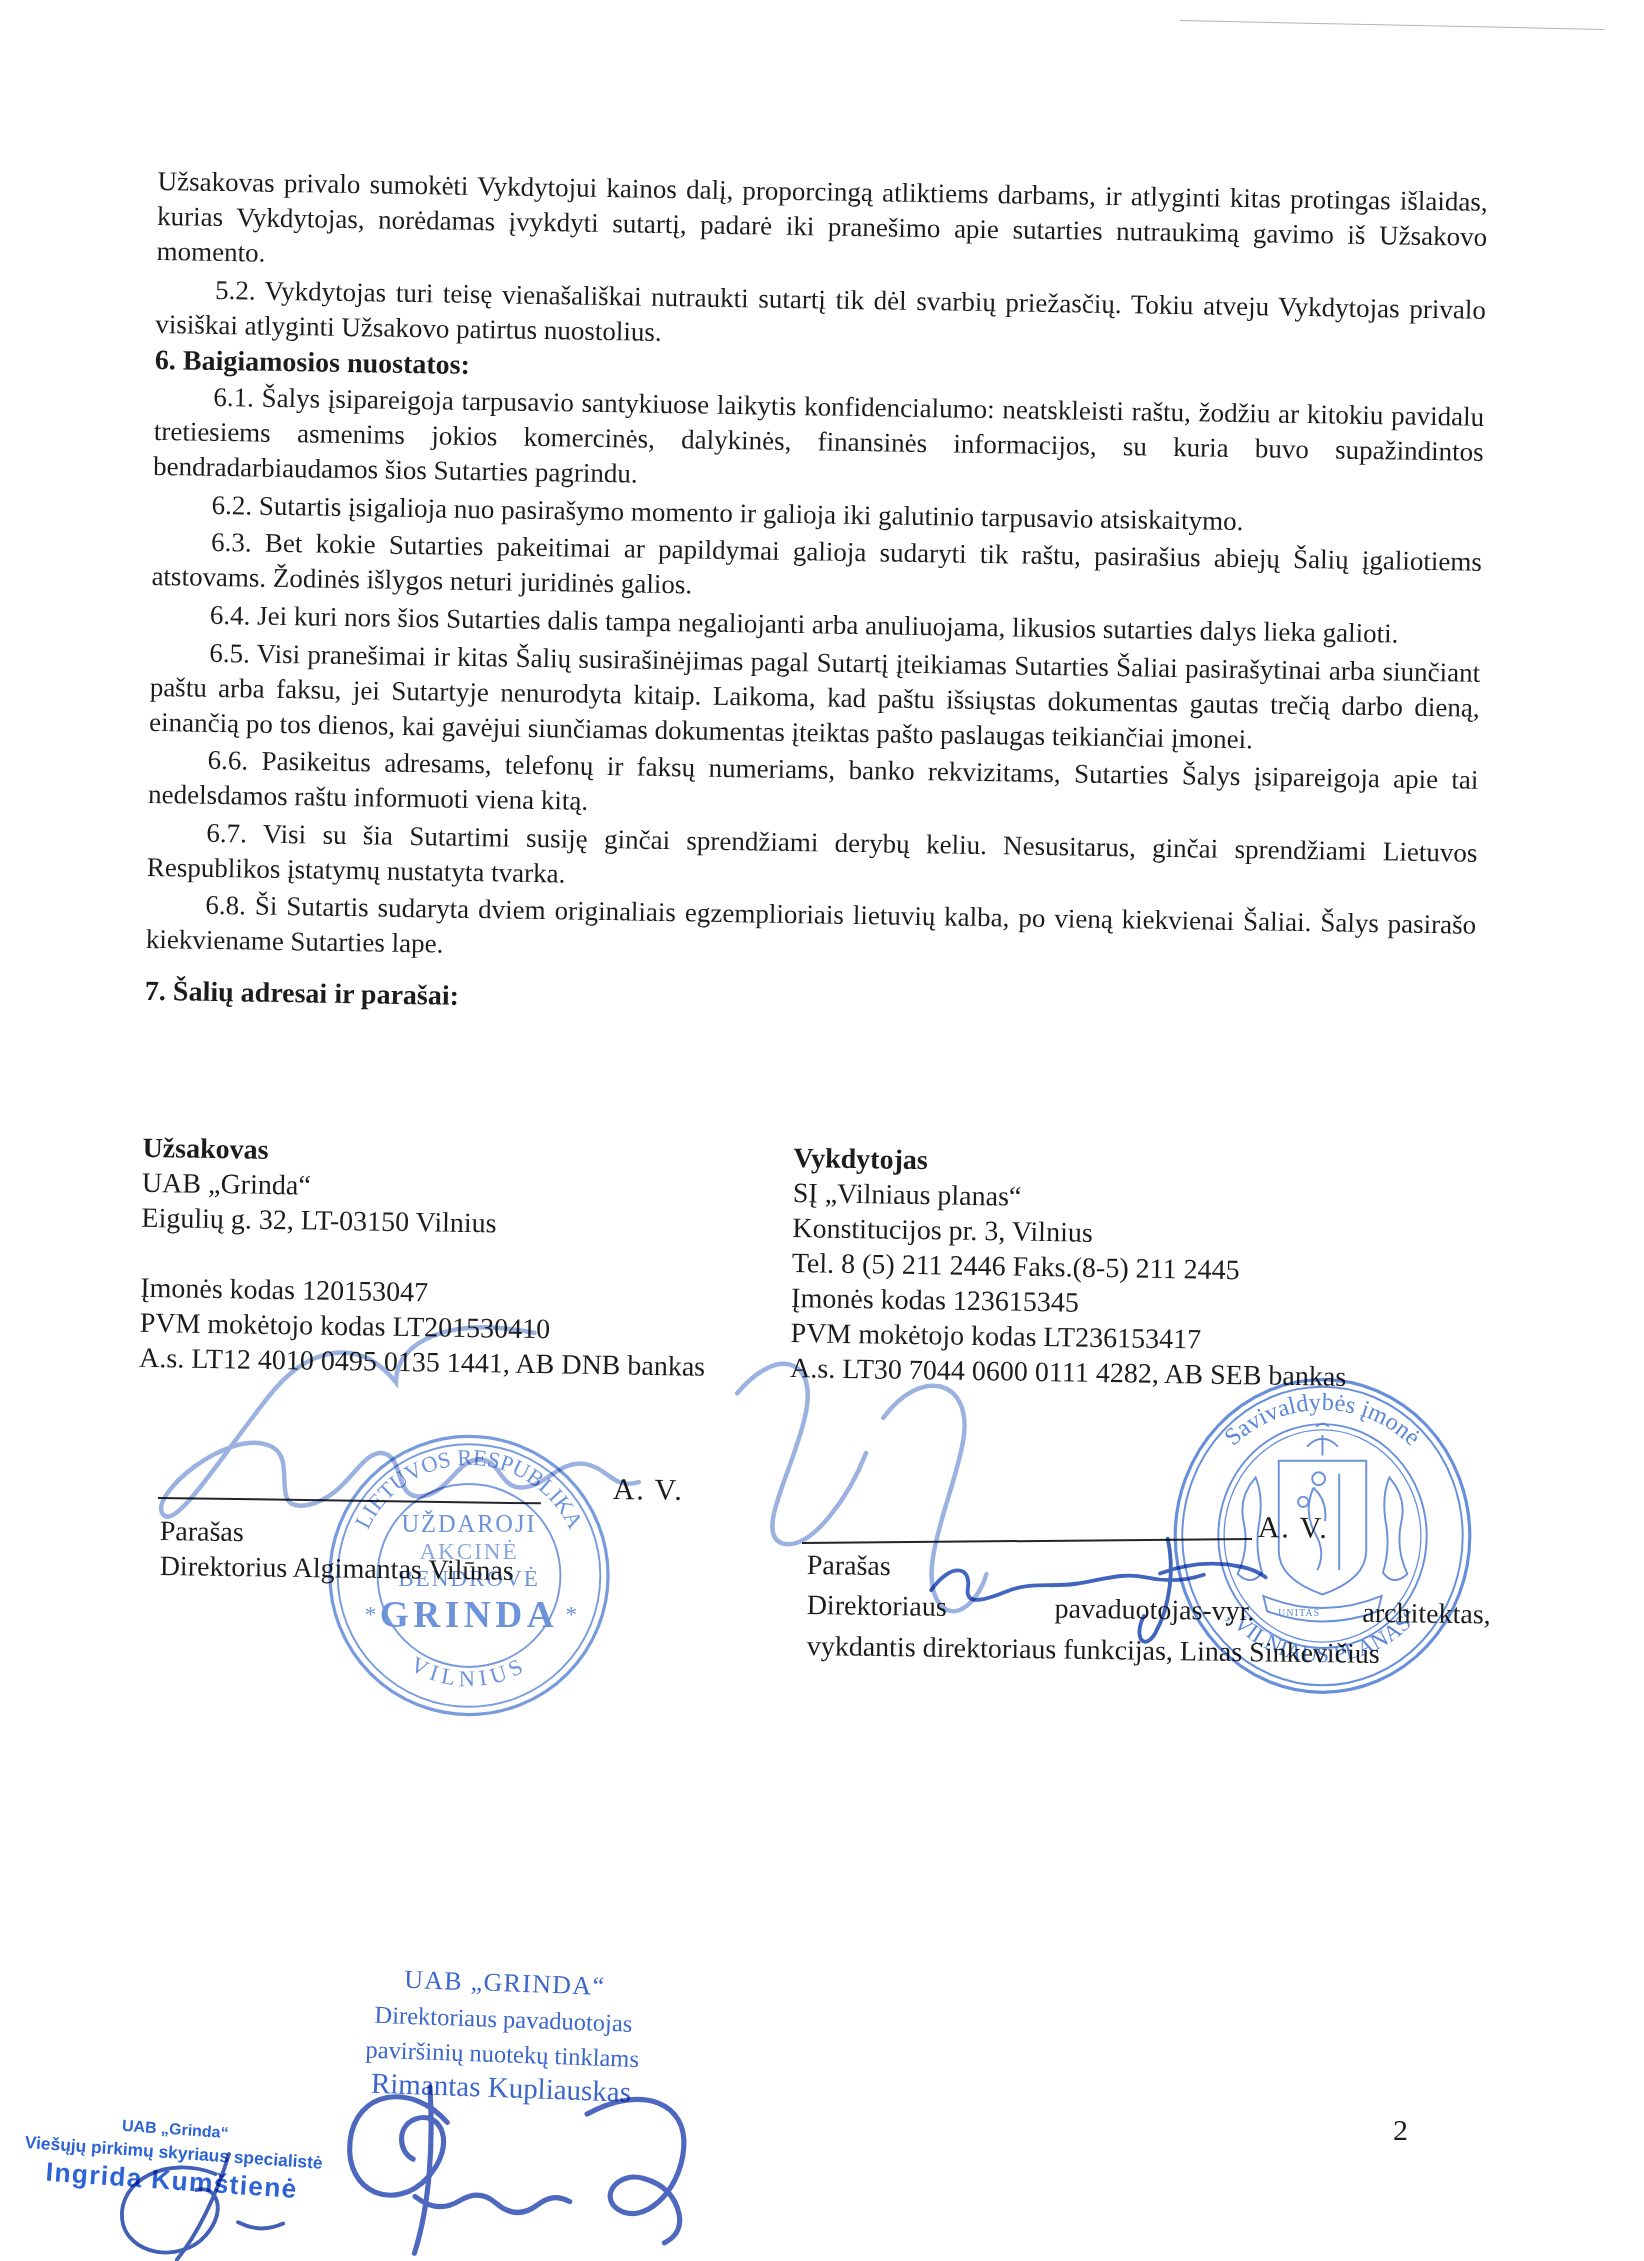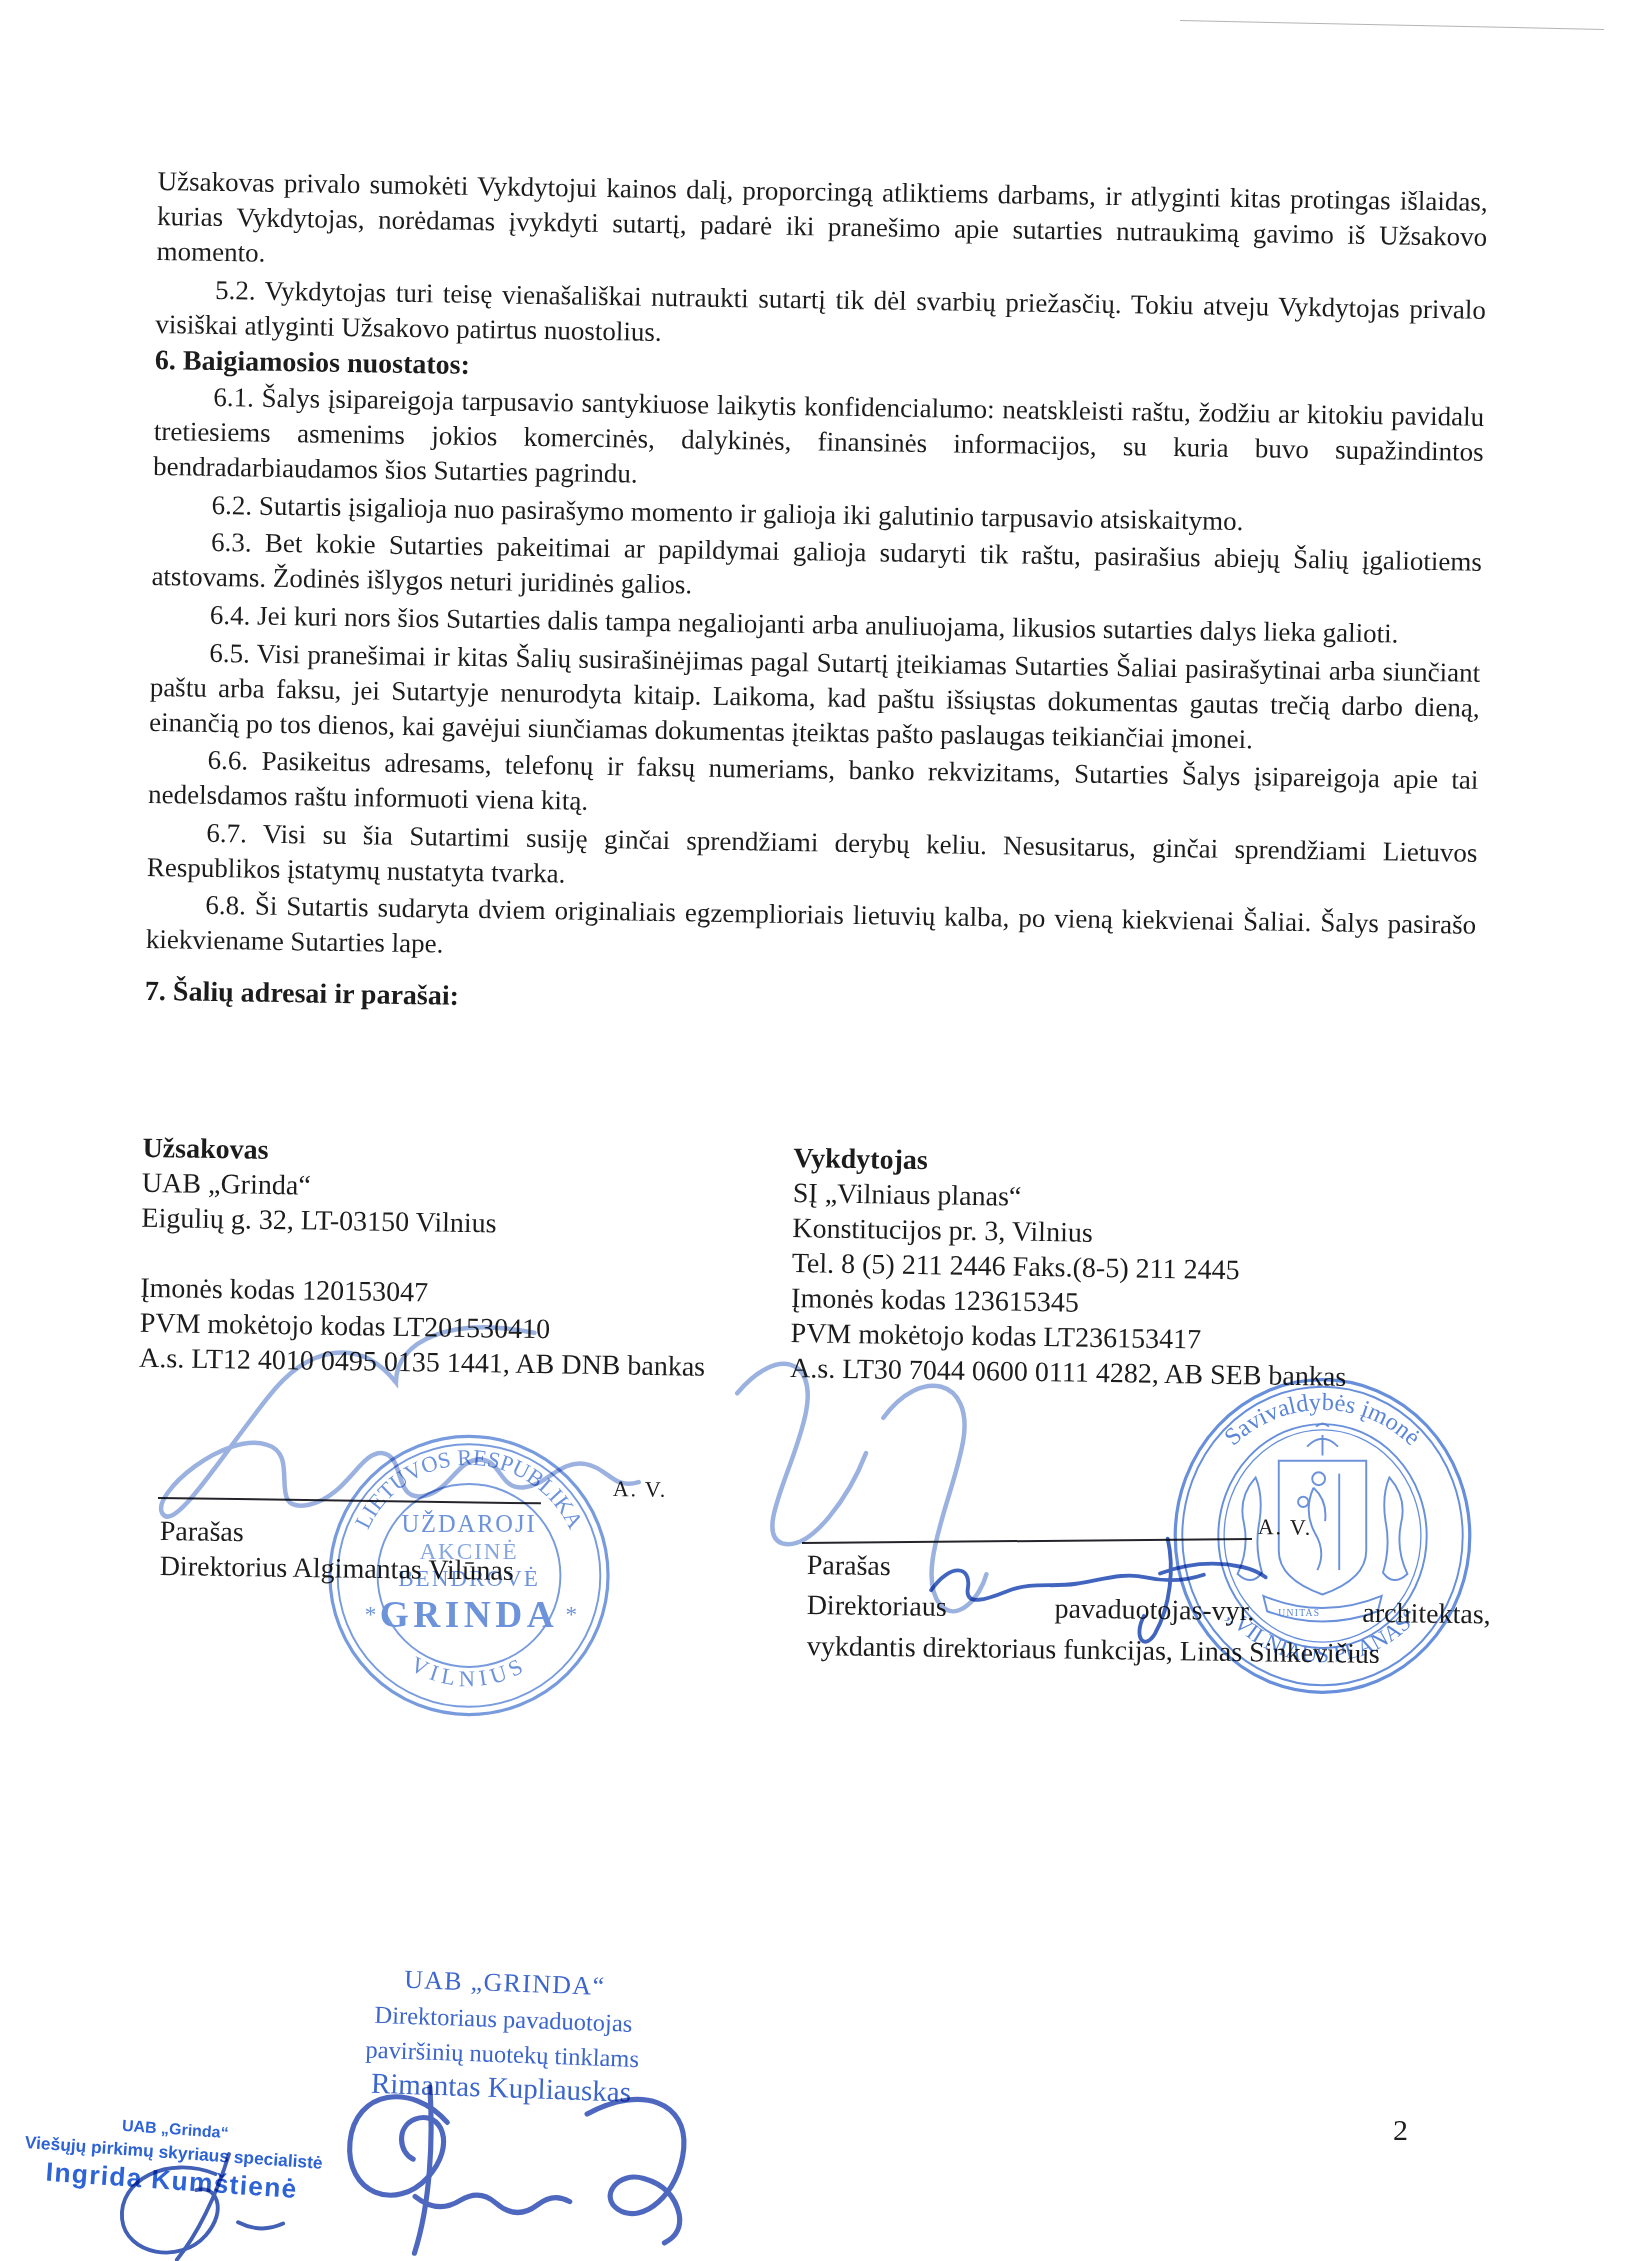--- a/index.html
+++ b/index.html
@@ -19,21 +19,21 @@
   .sec-heading.h7{margin-top:15.5px;}
   
   .party-cols{position:absolute; top:966px; left:0; width:1330px; display:flex; text-align:left;}
   .party-col{width:651px;}
   .party-col.right{flex:1;}
   .pline{font-size:28px; line-height:35px; white-space:nowrap;}
   .pline.role{font-weight:bold;}
   .pline.gap{height:35px;}
   .sigline{position:absolute; height:1.9px; background:#24242a; transform-origin:0 0;}
   .sigtext{position:absolute; font-size:28px; line-height:31px; transform-origin:0 0; transform:rotate(0.8deg); white-space:nowrap;}
-  .av{font-size:22px; letter-spacing:1.9px;}
+  .av{font-size:30px; letter-spacing:1.9px;}
   .title-row{position:absolute; display:flex; justify-content:space-between; font-size:28px; transform:rotate(0.8deg); transform-origin:0 0;}
   svg.seal, svg.sig{position:absolute; mix-blend-mode:multiply;}
   .sealtext{font-family:"Liberation Serif", serif;}
   
   .stamp-kup{
     position:absolute; left:325px; top:1958px; width:361px; text-align:center;
     color:#3c66cb; transform:rotate(2deg); transform-origin:0 0; mix-blend-mode:multiply;
   }
   .stamp-kup .l1{font-size:26px; line-height:37px; letter-spacing:1.3px;}
   .stamp-kup .l2{font-size:24.5px; line-height:36px;}

